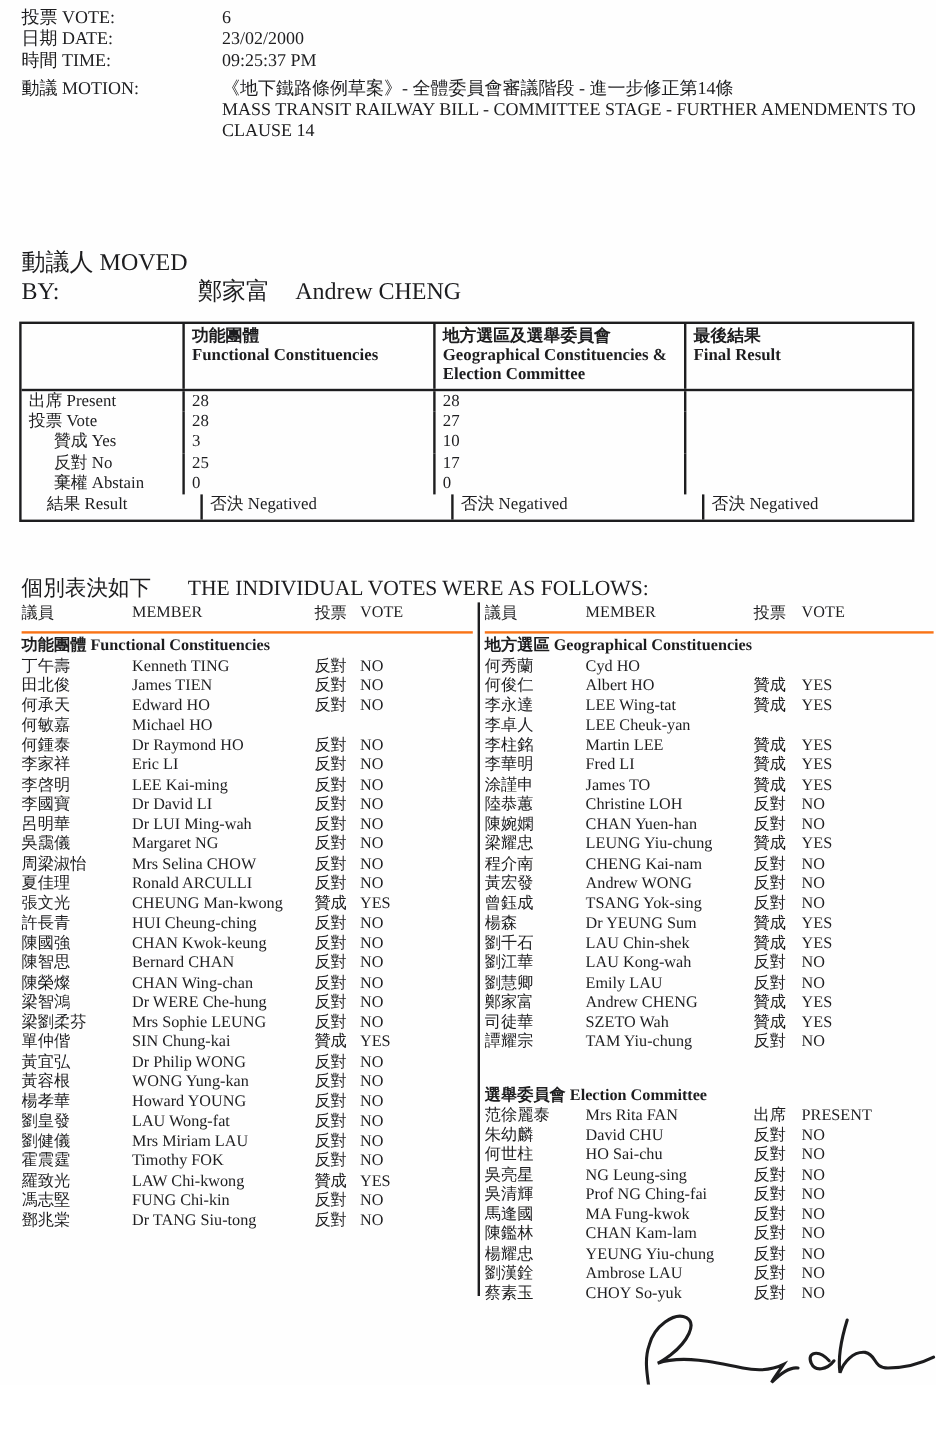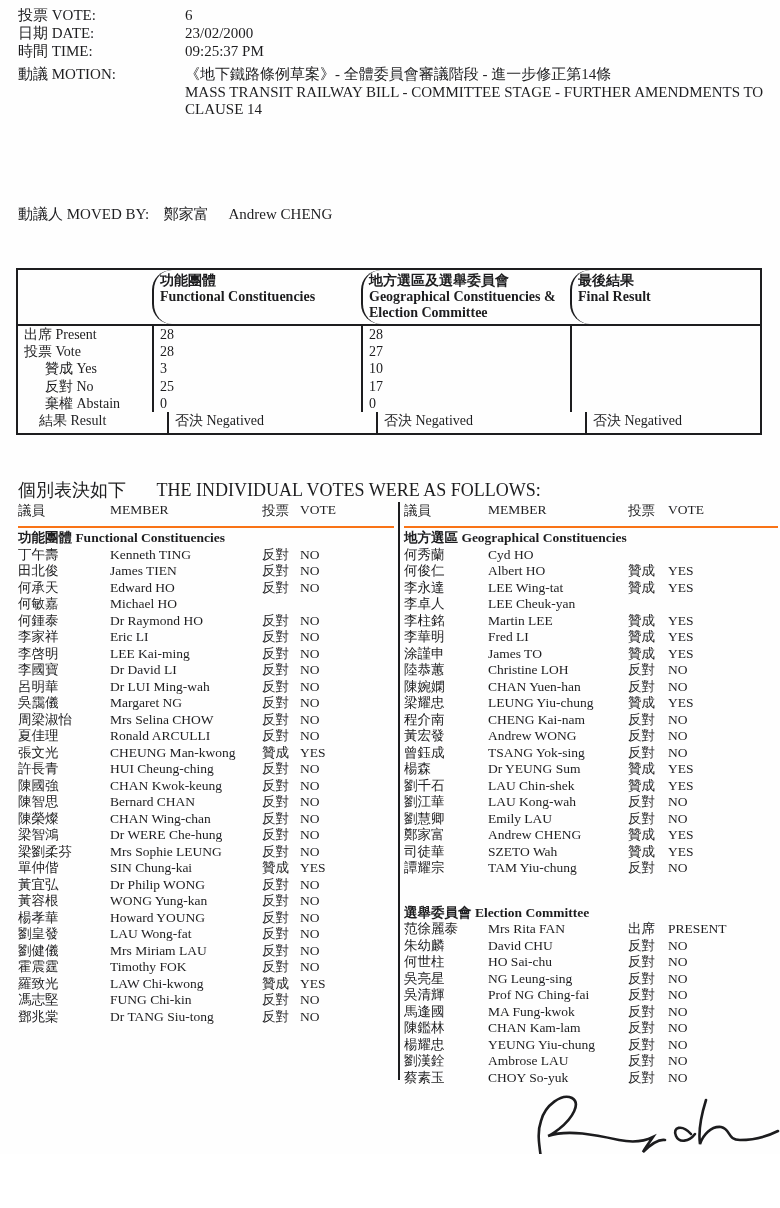--- a/index.html
+++ b/index.html
@@ -10,30 +10,30 @@
   }
   
   .meta{position:absolute;left:18px;top:6px;font-size:15px;line-height:18px;}
   .meta-row{display:flex;}
   .meta-label{width:167px;flex:0 0 167px;}
   
   .motion{position:absolute;left:18px;top:66px;display:flex;font-size:15px;line-height:17.5px;}
   .motion-label{width:167px;flex:0 0 167px;}
   .motion-text{width:590px;}
   
-  .movedby{position:absolute;left:18px;top:205px;font-size:15px;}
+  .movedby{position:absolute;left:18px;top:205px;font-size:20px;}
   .movedby-label{display:inline-block;width:142px;}
   .movedby-zh{margin-right:16px;}
   
   .sumtable{position:absolute;left:16px;top:268px;width:746px;border:2px solid #1d1d1f;font-size:14px;box-sizing:border-box;}
   .srow{display:grid;grid-template-columns:134px 209px 209px 1fr;}
   .scell{padding:0 6px;box-sizing:border-box;}
   .scell.c2,.scell.c3,.scell.c4{border-left:2px solid #1d1d1f;}
   .shead{border-bottom:2px solid #1d1d1f;font-weight:bold;line-height:16px;}
-  .shead .scell{padding-top:3px;padding-bottom:3px;min-height:48px;border-radius:20px;}
+  .shead .scell{padding-top:3px;padding-bottom:3px;min-height:48px;}
   .blk{display:block;}
   .sbody .scell{line-height:17.2px;white-space:pre;}
   .sbody .srow:last-child .scell{padding-bottom:4px;margin-left:15px;}
   
   .vheading{position:absolute;left:18px;top:478px;font-size:18px;}
   .vheading-en{margin-left:26px;}
   .vcol{position:absolute;top:502px;font-size:13.5px;}
   .vleft{left:16px;width:378px;padding-left:2px;box-sizing:border-box;}
   .vright{left:404px;width:374px;}
   .vhdr,.vrow{display:grid;}

